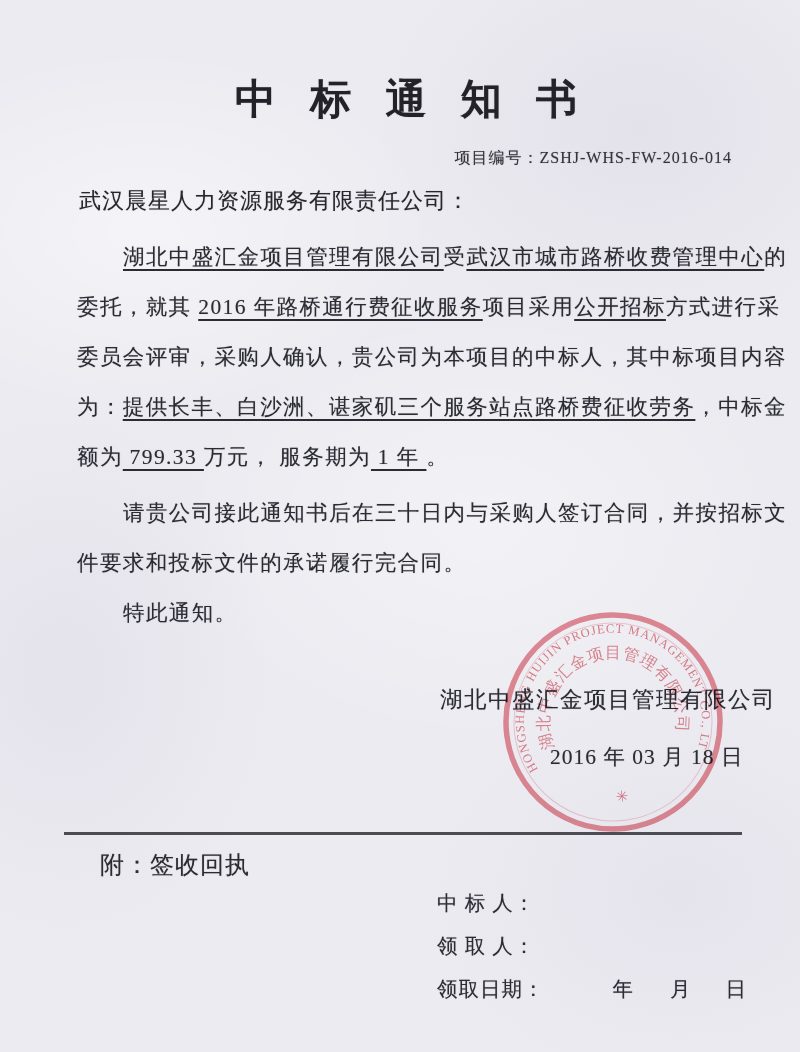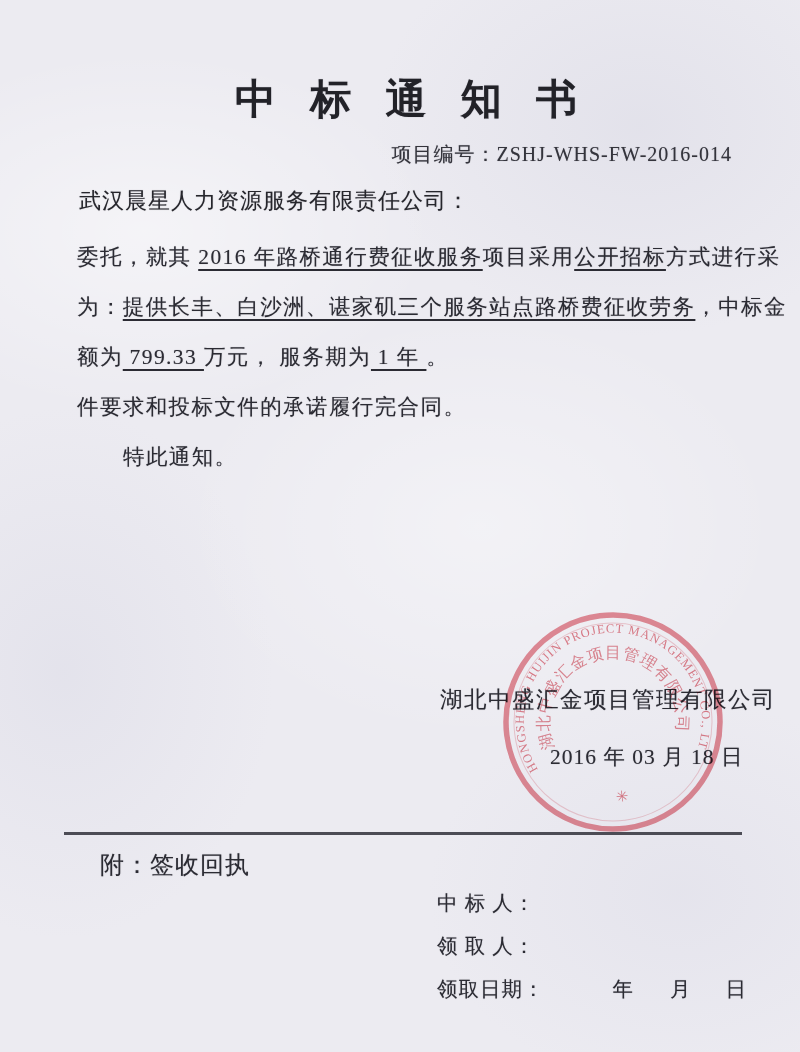--- a/index.html
+++ b/index.html
@@ -22,22 +22,22 @@
     overflow:hidden;
   }
   .soft{ text-shadow:0 0 1px rgba(55,55,65,.40);padding-left:12px; }
 
   .doc-title{
     position:absolute;top:72px;left:0;width:100%;
     text-align:center;font-size:41px;font-weight:bold;
     letter-spacing:12px;color:#222228;
   }
   .project-no{
-    position:absolute;top:141px;right:68px;
-    font-size:20px;letter-spacing:1px;color:#34343c;
+    position:absolute;top:148px;right:68px;
+    font-size:16px;letter-spacing:1px;color:#34343c;
   }
   .addressee{
     position:absolute;top:186px;left:67px;
     font-size:22px;font-weight:normal;letter-spacing:1px;color:#26262c;
   }
 
   .body-lines{
     position:absolute;top:232px;left:65px;width:678px;
     font-size:21.5px;letter-spacing:1.4px;line-height:50px;
   }
@@ -86,23 +86,26 @@
 
 <div class="page">
 
   <div class="doc-title soft">中 标 通 知 书</div>
 
   <div class="project-no soft"><span>项目编号：</span><span>ZSHJ-WHS-FW-2016-014</span></div>
 
   <div class="addressee soft">武汉晨星人力资源服务有限责任公司：</div>
 
   <div class="body-lines soft">
+      <div class="bline indent"><span class="u">湖北中盛汇金项目管理有限公司</span><span>受</span><span class="u">武汉市城市路桥收费管理中心</span><span>的</span></div>
       <div class="bline"><span>委托，就其 </span><span class="u">2016 年路桥通行费征收服务</span><span>项目采用</span><span class="u">公开招标</span><span>方式进行采</span></div>
+      <div class="bline"><span>委员会评审，采购人确认，贵公司为本项目的中标人，其中标项目内容</span></div>
       <div class="bline"><span>为：</span><span class="u">提供长丰、白沙洲、谌家矶三个服务站点路桥费征收劳务</span><span>，中标金</span></div>
       <div class="bline"><span>额为</span><span class="u"> 799.33 </span><span>万元，  服务期为</span><span class="u"> 1 年 </span><span>。</span></div>
+      <div class="bline indent mt"><span>请贵公司接此通知书后在三十日内与采购人签订合同，并按招标文</span></div>
       <div class="bline"><span>件要求和投标文件的承诺履行完合同。</span></div>
       <div class="bline indent"><span>特此通知。</span></div>
     </div>
 
   <div class="sig-company soft">湖北中盛汇金项目管理有限公司</div>
   <div class="sig-date soft">2016 年 03 月 18 日</div>
 
   <svg class="seal" viewBox="0 0 232 232" xmlns="http://www.w3.org/2000/svg">
     <circle cx="116" cy="116" r="107" fill="none" stroke="#e0606e" stroke-width="5.5" opacity="0.9"></circle>
     <circle cx="116" cy="116" r="99" fill="none" stroke="#e98a93" stroke-width="1" opacity="0.5"></circle>

